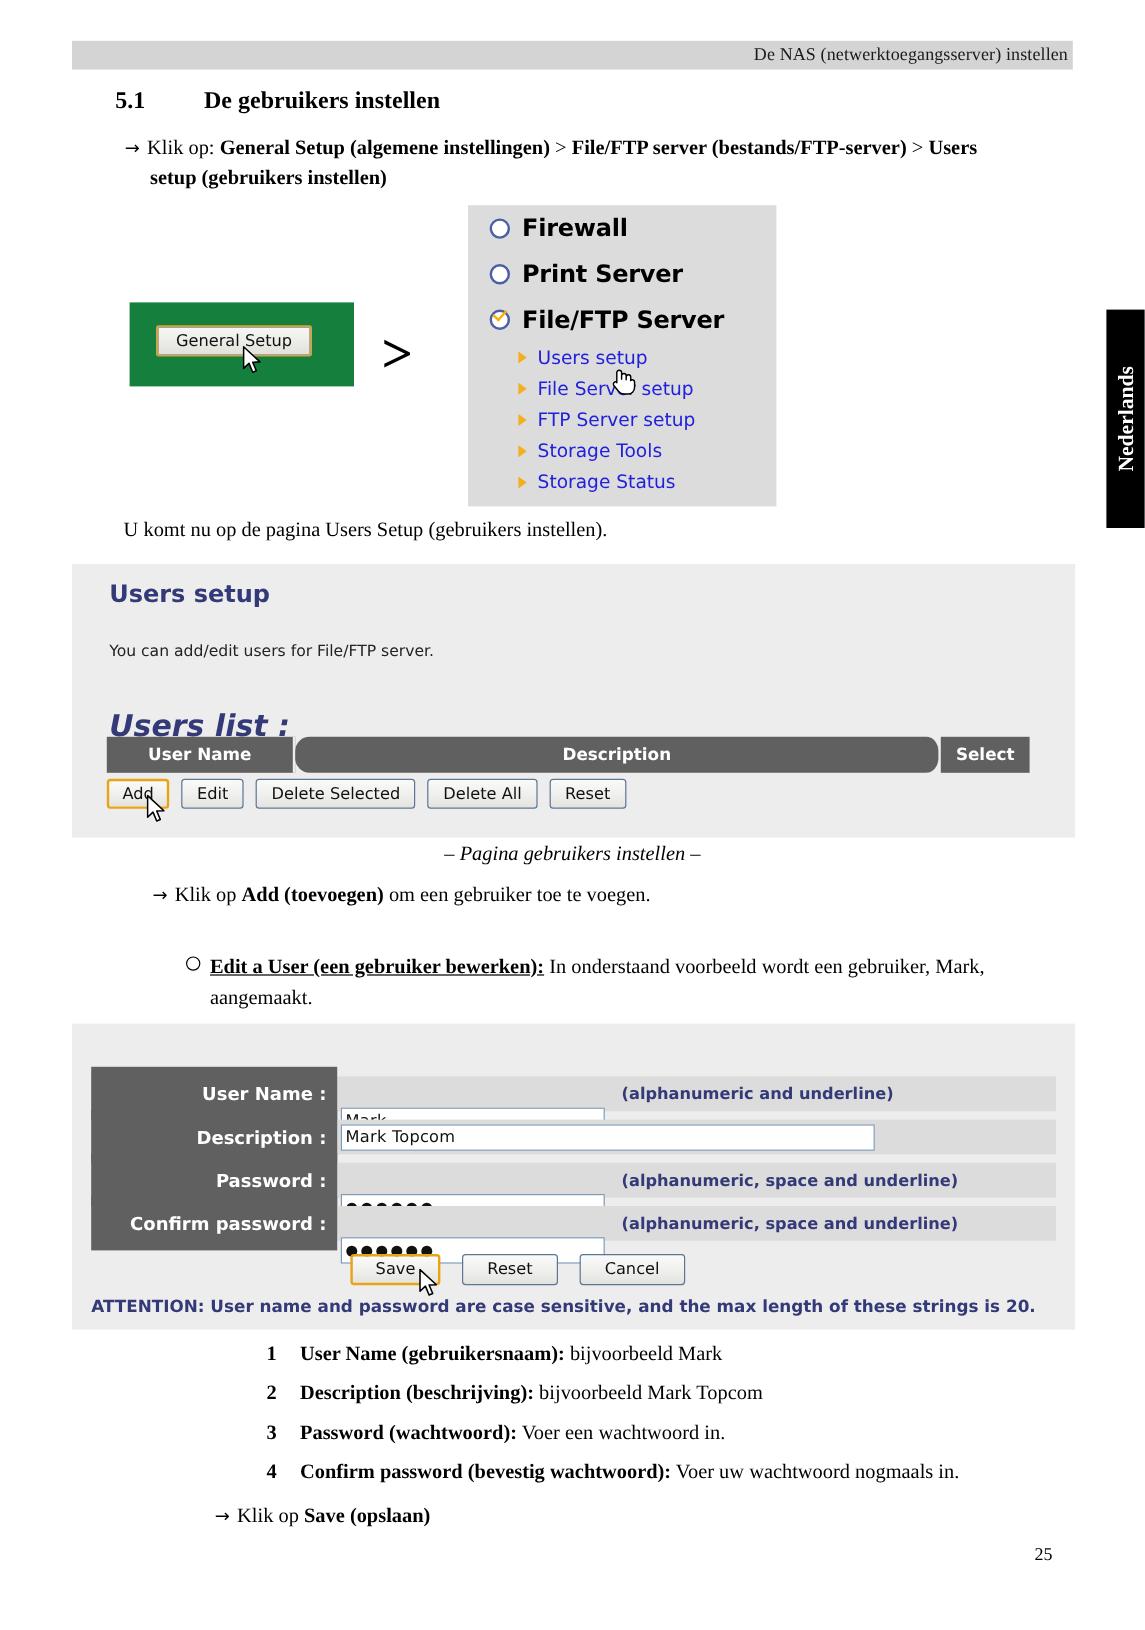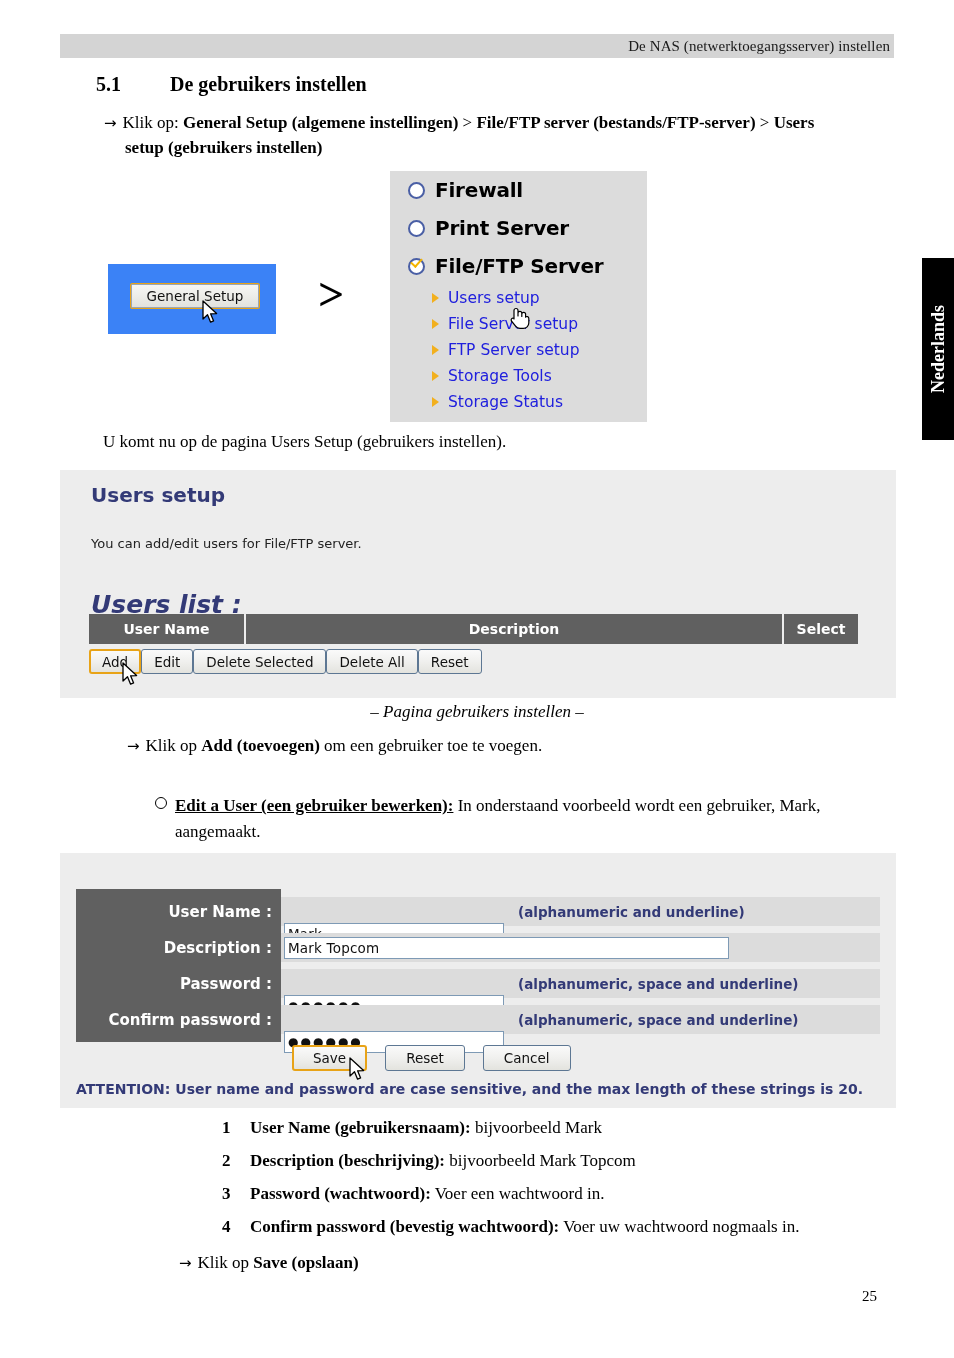--- a/index.html
+++ b/index.html
@@ -73,24 +73,24 @@
     font-size: 15px;
     margin-left: -21px;
     margin-right: 6px;
   }
   .bold { font-weight: bold; }
 
   
   .gs-shot {
     position: absolute;
     left: 108px;
-    top: 264px;
-    width: 168px;
+    top: 252px;
+    width: 187px;
     height: 70px;
-    background: #3b82f6;
+    background: #15803d;
   }
   .gs-button {
     position: absolute;
     left: 22px;
     top: 19px;
     width: 130px;
     height: 26px;
     background: linear-gradient(to bottom, #f6f6f4 0%, #eeeeea 45%, #e2e2dc 100%);
     border: 2px solid #e8a317;
     border-radius: 2px;
@@ -255,28 +255,29 @@
     font-weight: bold;
     font-size: 14px;
     display: flex;
     align-items: center;
     justify-content: center;
     border-right: 2px solid #ededed;
     box-sizing: border-box;
   }
   .th:last-child { border-right: none; }
   .th-user { width: 157px; }
-  .th-desc { flex: 1; }
+  .th-desc { flex: 1; border-radius: 12px; }
   .th-select { width: 74px; }
 
   .btn-row {
     position: absolute;
     left: 29px;
     top: 179px;
     display: flex;
+    gap: 10px;
   }
   .wbtn {
     height: 25px;
     background: linear-gradient(to bottom, #fafafa 0%, #f0f0ee 50%, #e3e3de 100%);
     border: 1px solid #5d7793;
     border-radius: 3px;
     box-sizing: border-box;
     display: flex;
     align-items: center;
     justify-content: center;

